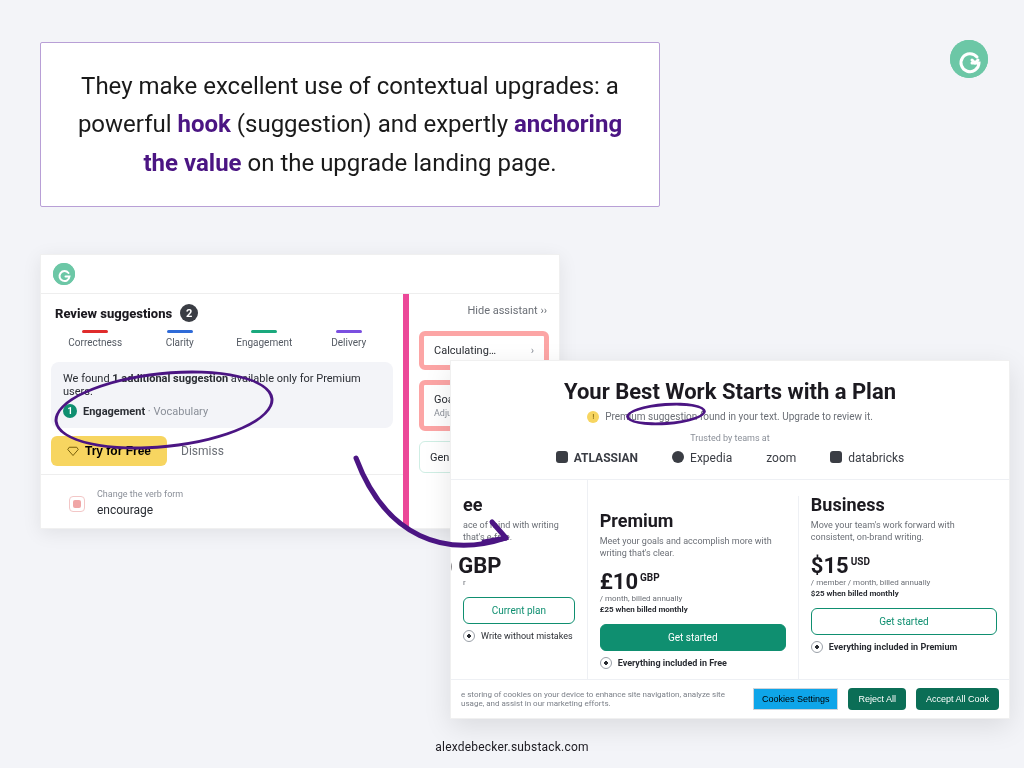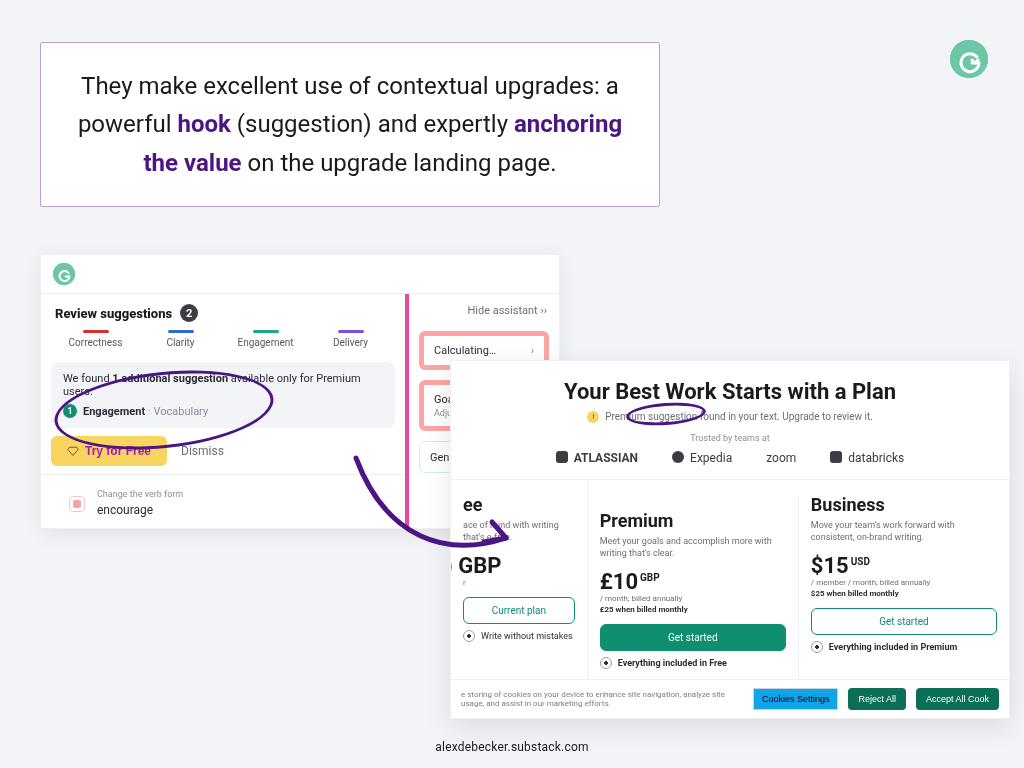--- a/index.html
+++ b/index.html
@@ -43,38 +43,38 @@
 
   
   .shot1{
     position:absolute;left:40px;top:254px;width:520px;background:#fff;border:1px solid #f0f0f0;
     box-shadow:0 4px 18px rgba(0,0,0,.08);
   }
   .shot1 .topbar{display:flex;align-items:center;justify-content:space-between;padding:8px 12px;border-bottom:1px solid #eee}
   .g-small{width:22px;height:22px;border-radius:50%;background:var(--brand);display:inline-flex;align-items:center;justify-content:center}
   .g-small svg{width:22px;height:22px}
   .cols{display:flex}
-  .col-left{flex:1;min-width:0;border-right:4px solid #ec4899}
+  .col-left{flex:1;min-width:0;border-right:6px solid #ec4899}
   .col-right{width:150px}
   .rs-head{display:flex;align-items:center;gap:8px;padding:10px 14px 6px;font-weight:800;font-size:13px}
   .badge-count{display:inline-flex;align-items:center;justify-content:center;width:18px;height:18px;border-radius:50%;background:#3a3d44;color:#fff;font-size:11px;font-weight:700}
   .tabs{display:flex;align-items:flex-start;padding:2px 12px 8px}
   .tab{flex:1;text-align:center;font-size:10px;color:#545a63}
   .tab .bar{height:3px;width:26px;margin:0 auto 4px;border-radius:2px}
   .tab.red .bar{background:#e02b2b}
   .tab.blue .bar{background:#2f6bd8}
   .tab.green .bar{background:#1aa97d}
   .tab.purple .bar{background:#7a4fe0}
   .promo{margin:6px 10px;background:#f3f4f8;border-radius:8px;padding:10px 12px}
   .promo .line{font-size:11px;color:#2a2d33}
   .promo .line strong{font-weight:700}
   .promo .tag{display:flex;align-items:center;gap:6px;margin-top:6px;font-size:11px;color:#2a2d33}
   .dot{width:14px;height:14px;border-radius:50%;background:var(--teal);color:#fff;display:inline-flex;align-items:center;justify-content:center;font-size:9px;font-weight:700}
   .cta-row{display:flex;align-items:center;gap:14px;margin:8px 10px 8px}
-  .try-btn{background:var(--yellow);border:none;border-radius:6px;padding:8px 16px;font-size:12px;font-weight:700;color:#a21caf;display:inline-flex;align-items:center;gap:6px}
+  .try-btn{background:var(--yellow);border:none;border-radius:6px;padding:8px 16px;font-size:12px;font-weight:700;color:#000000;display:inline-flex;align-items:center;gap:6px}
   .diamond{width:12px;height:12px}
   .dismiss{font-size:12px;color:#6b6f76}
   .divider{height:1px;background:#eee;margin:4px 0}
   .mini-sugg{display:flex;align-items:center;gap:12px;padding:10px 28px}
   .mini-sugg .icon{width:16px;height:16px;border-radius:4px;border:1px solid #f3c7c7;display:inline-block;position:relative}
   .mini-sugg .icon::after{content:"";position:absolute;inset:3px;border-radius:2px;background:#f0a6a6}
   .mini-sugg .txt small{display:block;font-size:9px;color:#8a8f98}
   .mini-sugg .txt span{font-size:12px;color:#2a2d33}
 
   .side-item{border:5px solid #fca5a5;border-radius:6px;margin:10px;padding:8px 10px;display:flex;align-items:center;justify-content:space-between;font-size:11px;color:#2a2d33}

